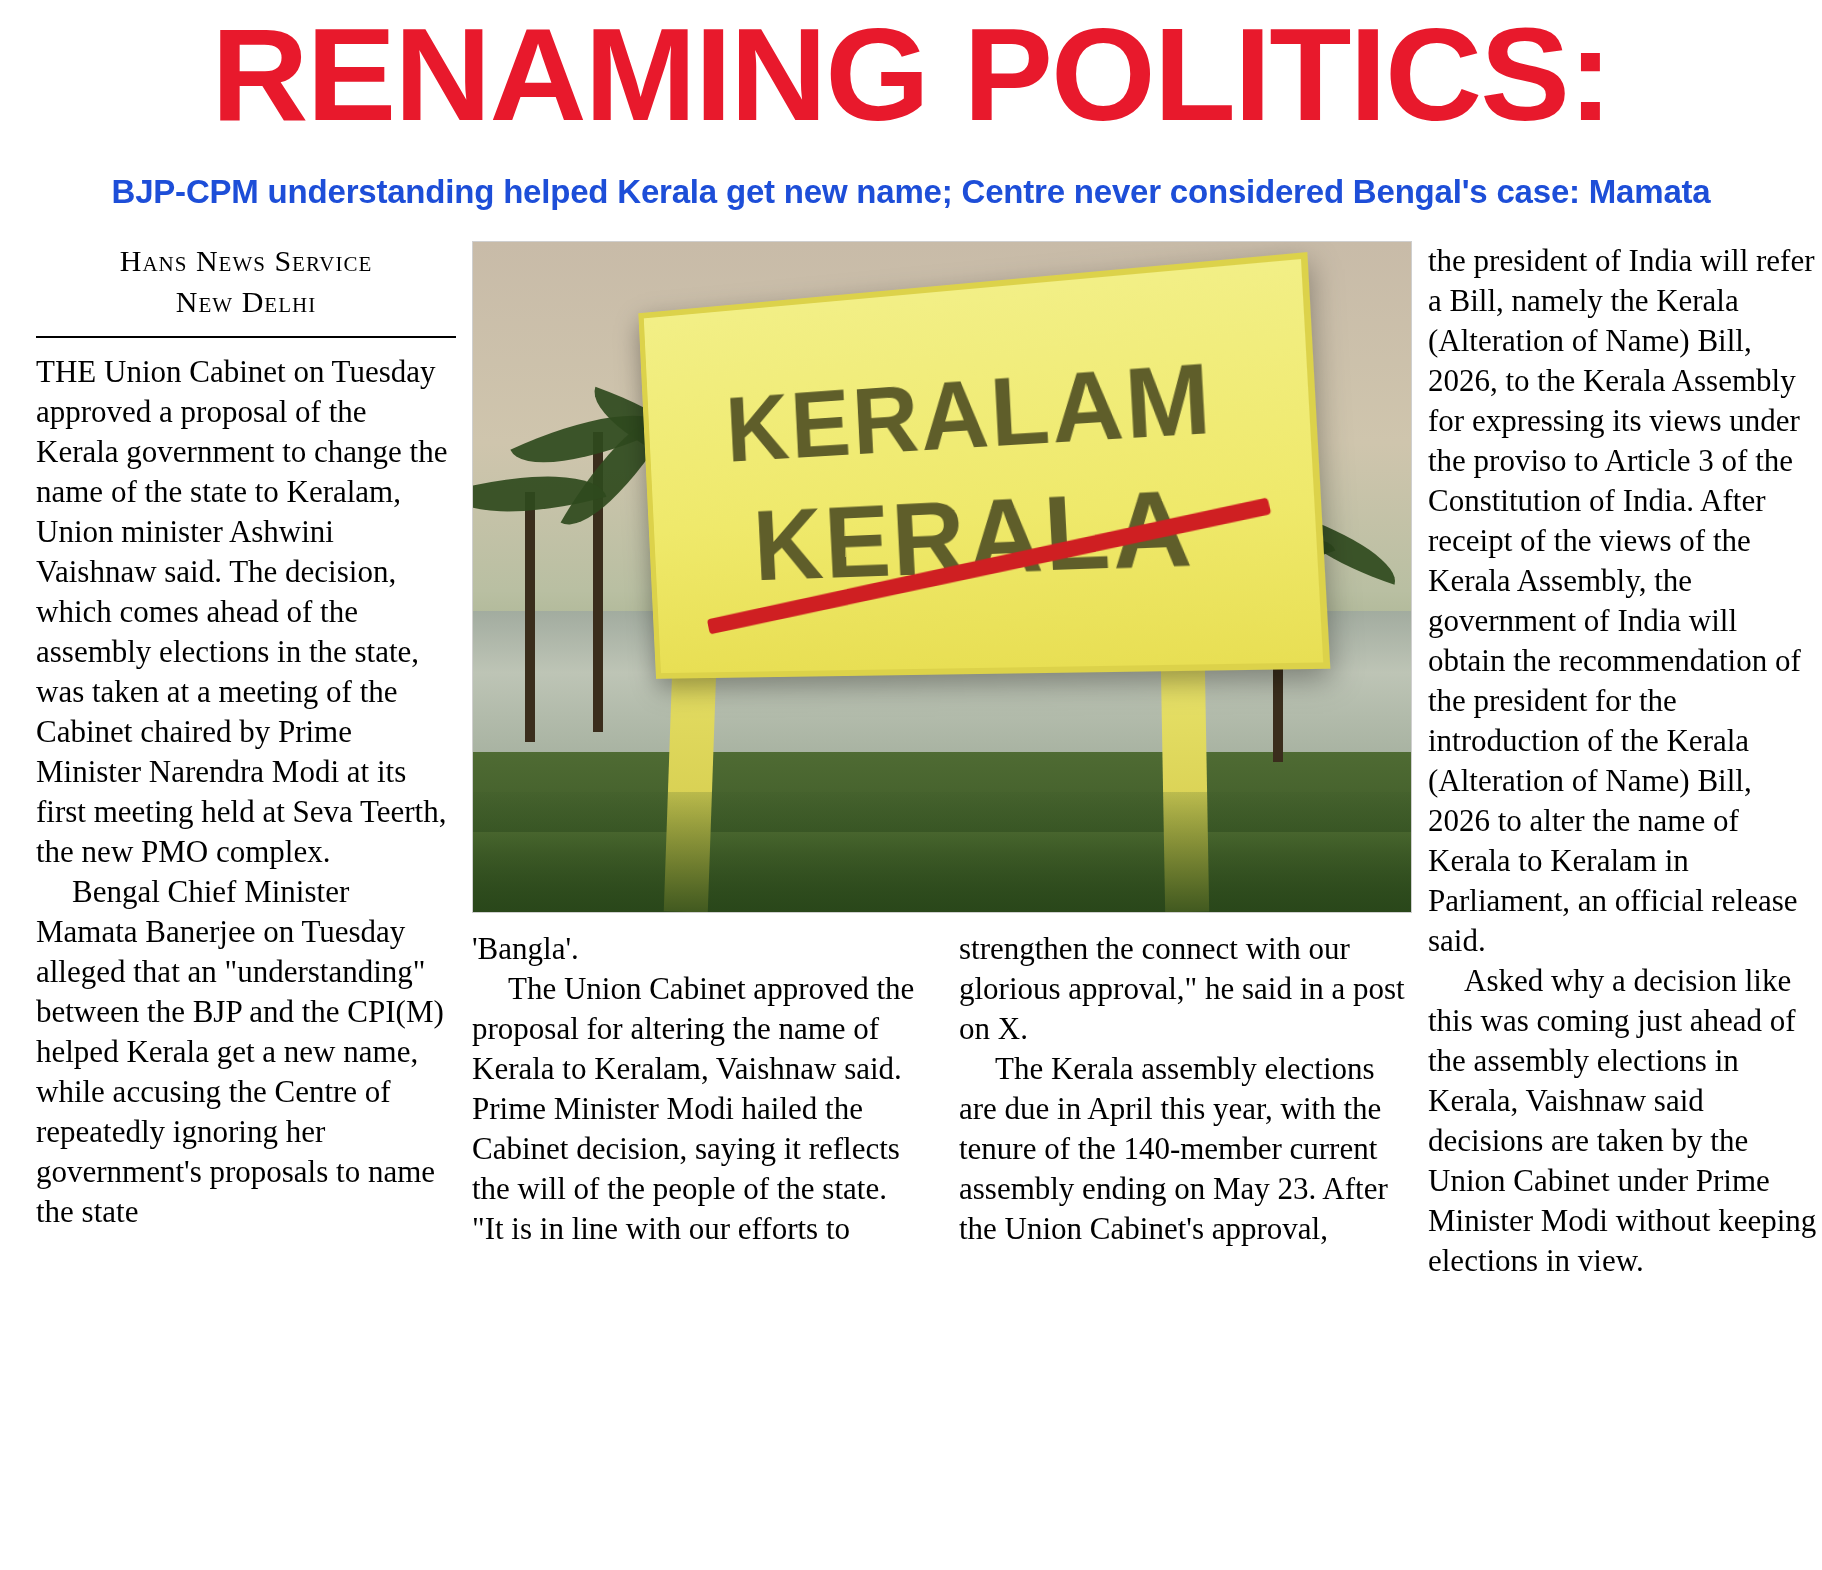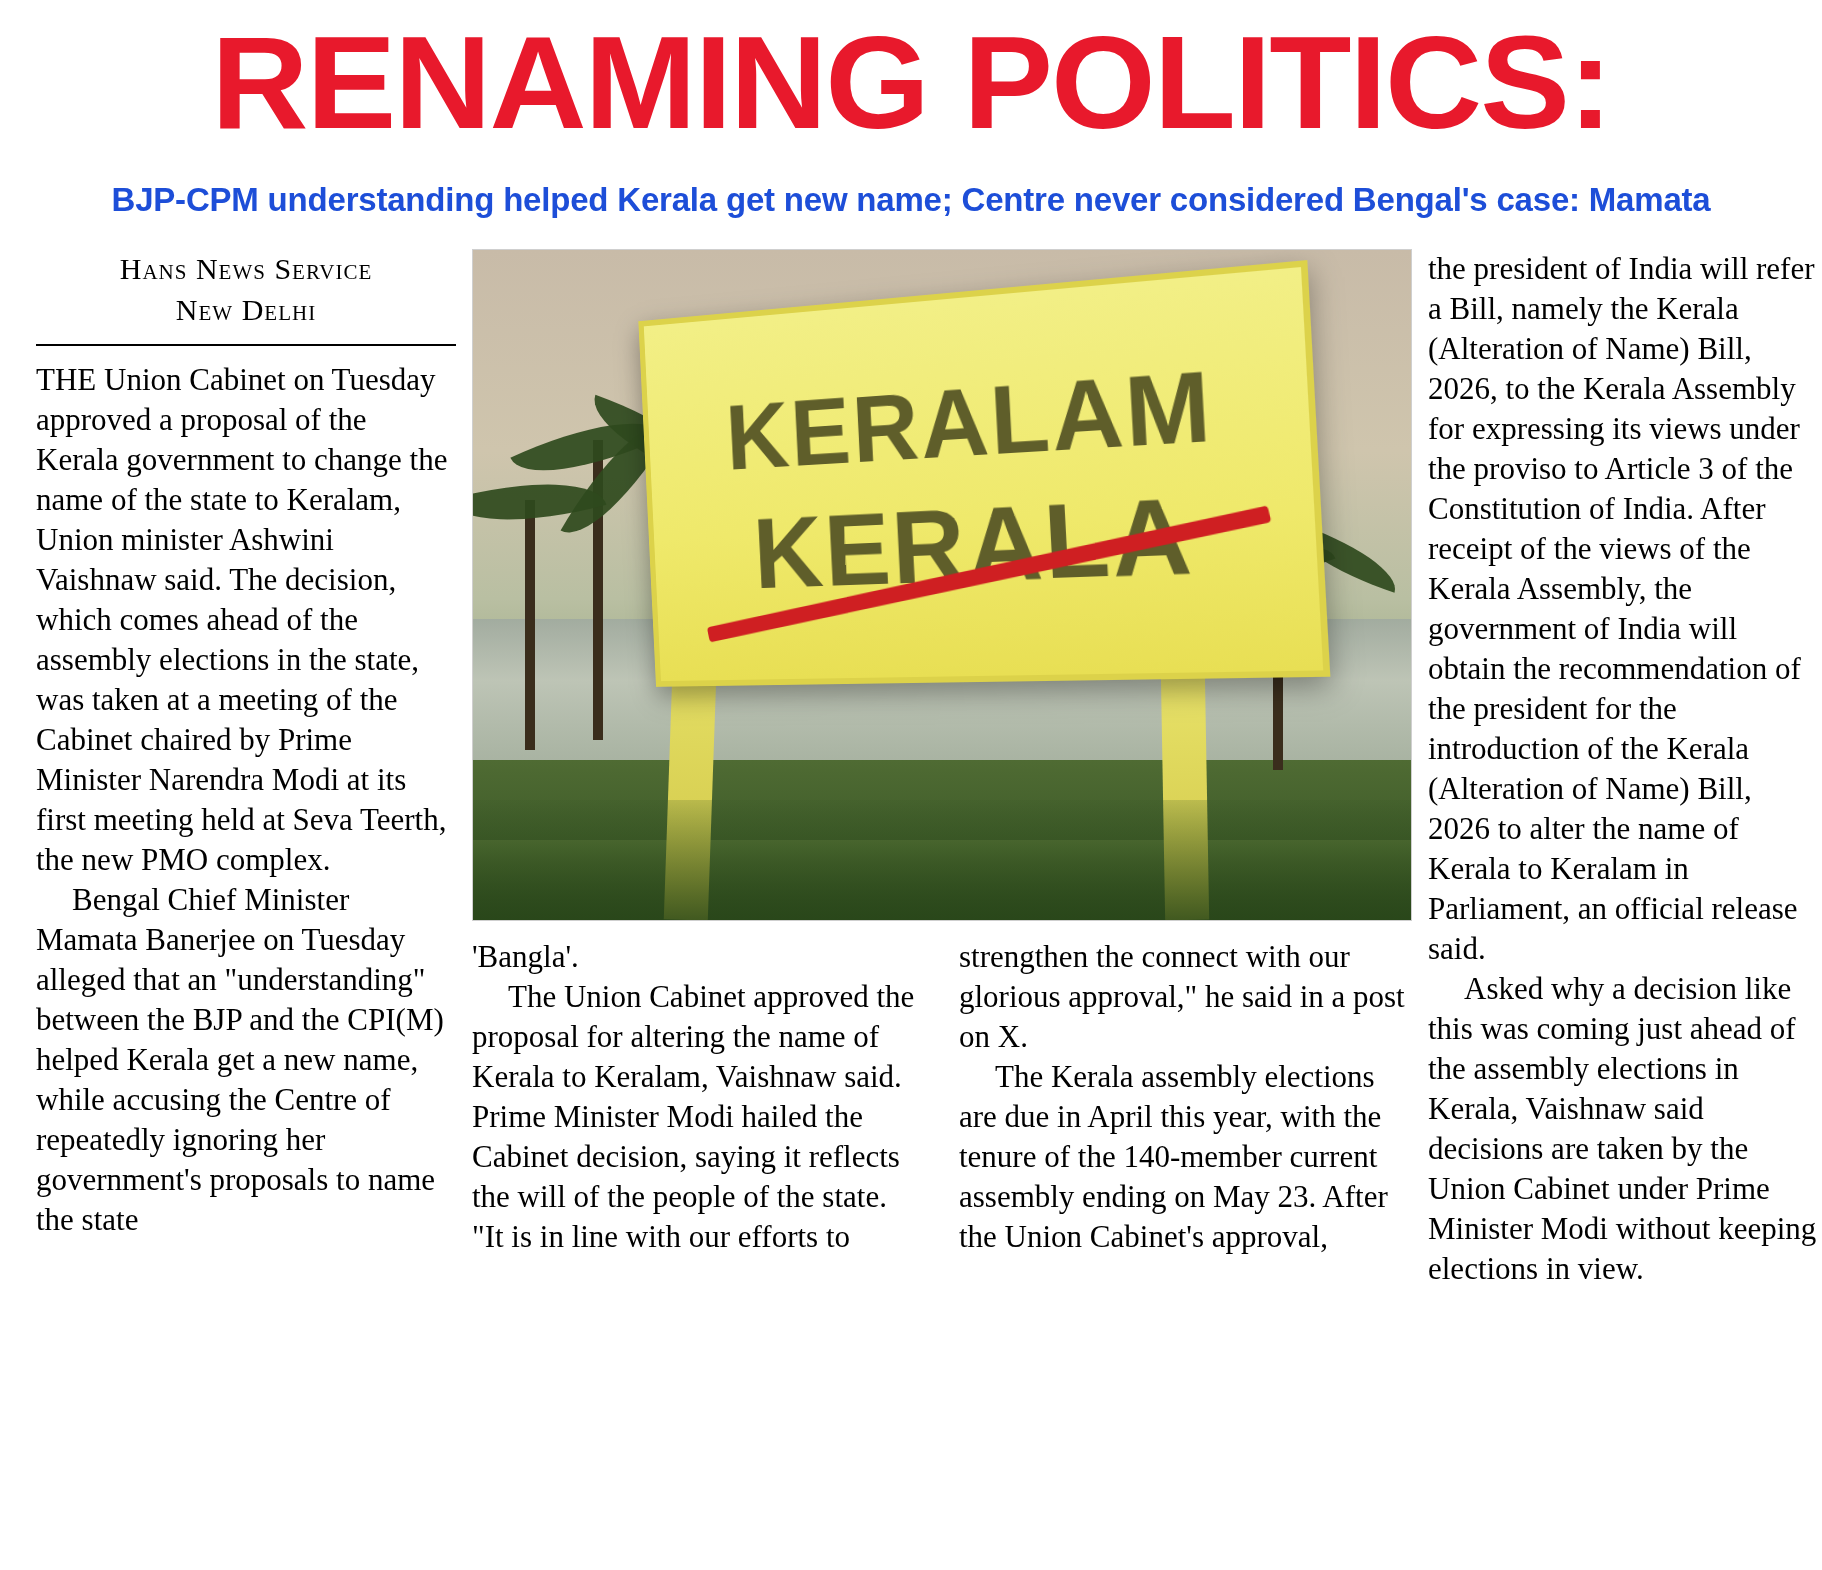--- a/index.html
+++ b/index.html
@@ -12,21 +12,21 @@
     height: 1570px;
     font-family: "Liberation Serif", serif;
     color: #000;
     overflow: hidden;
   }
   .page {
     position: relative;
     width: 1822px;
     height: 1292px;
     box-sizing: border-box;
-    padding: 12px 36px;
+    padding: 4px 36px;
   }
 
   
   .headline-block {
     padding-top: 8px;
   }
   .headline-line1 {
     font-family: "Liberation Sans", sans-serif;
     font-weight: bold;
     font-size: 132px;

